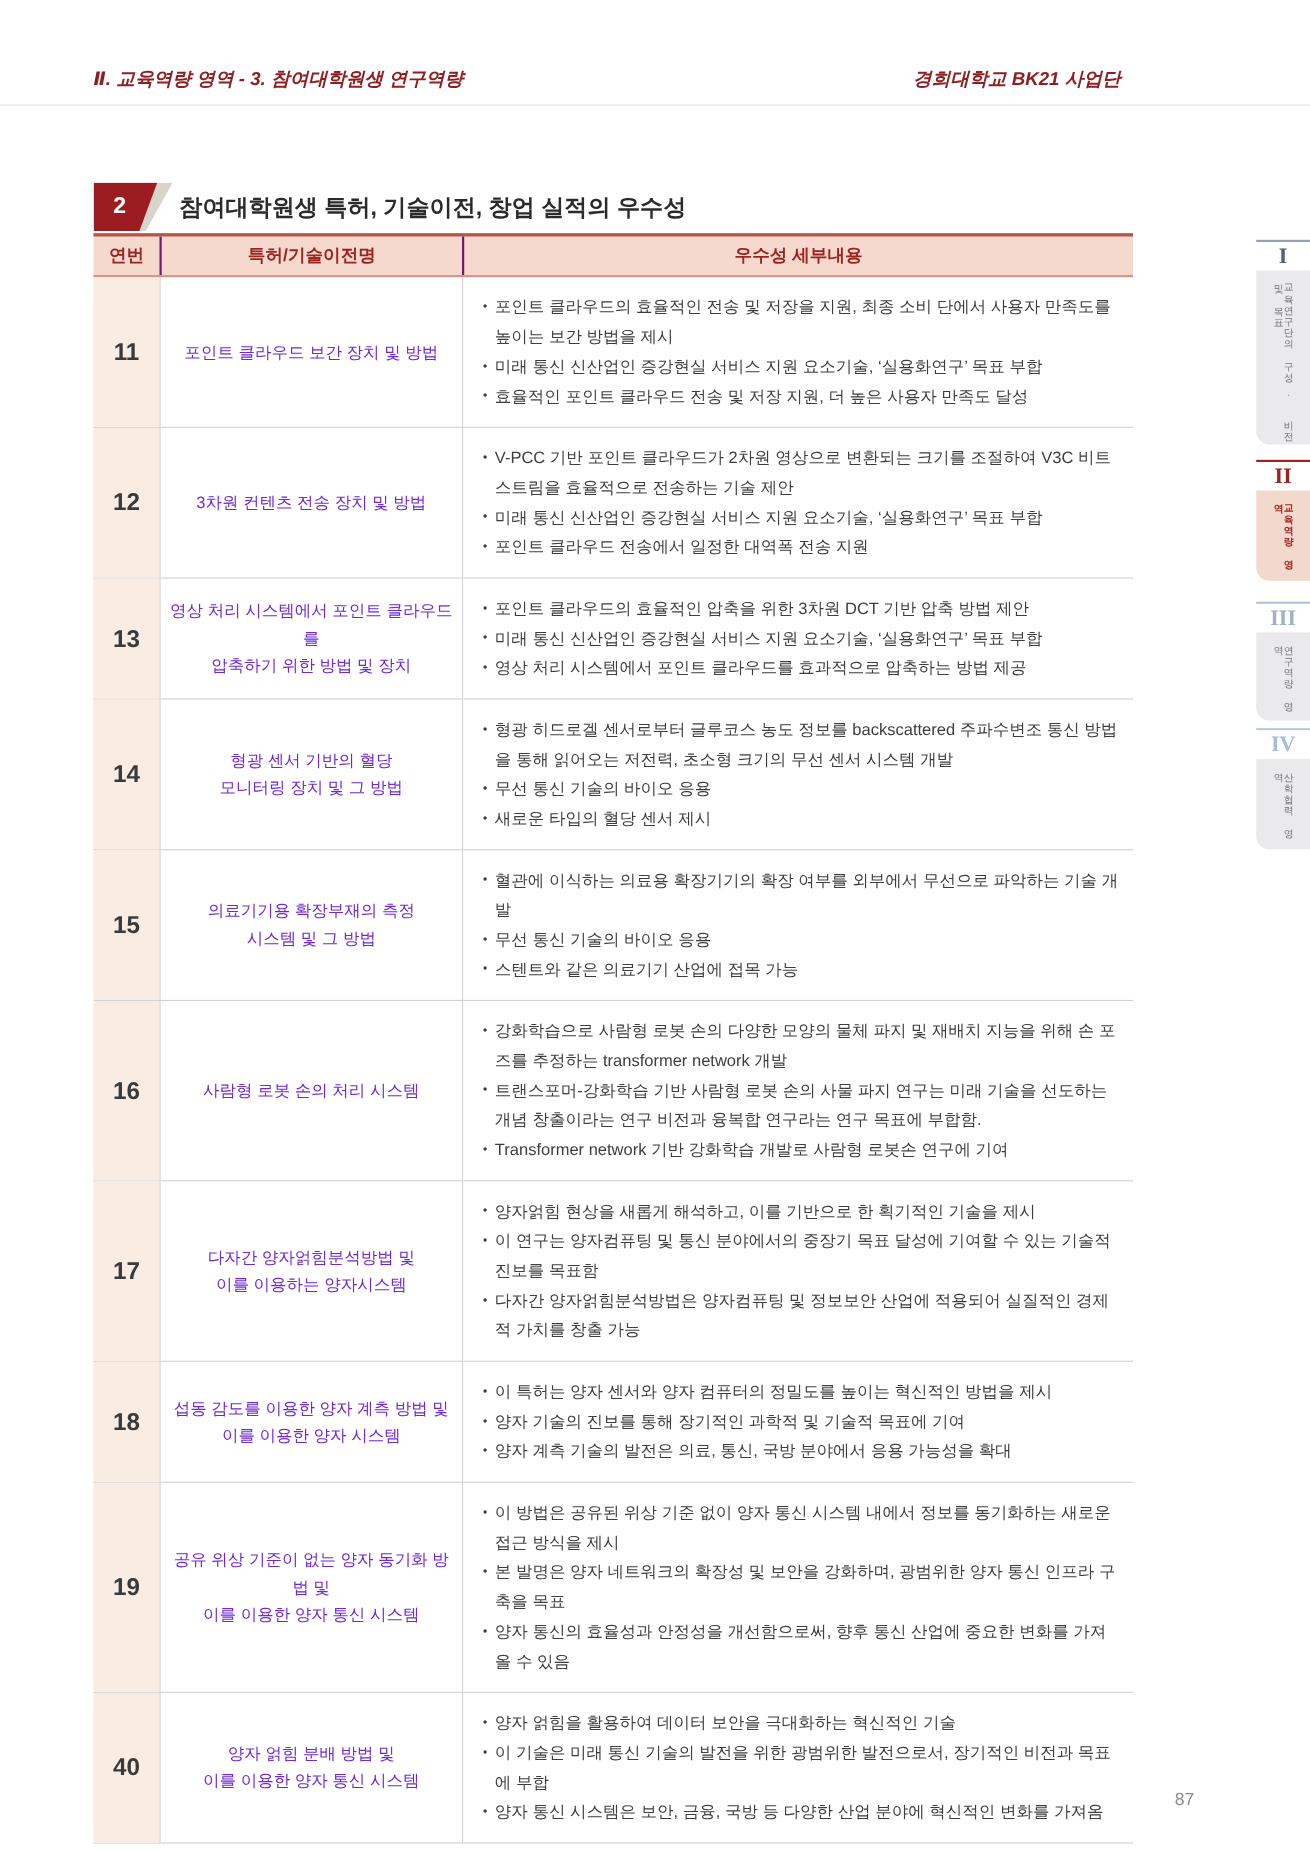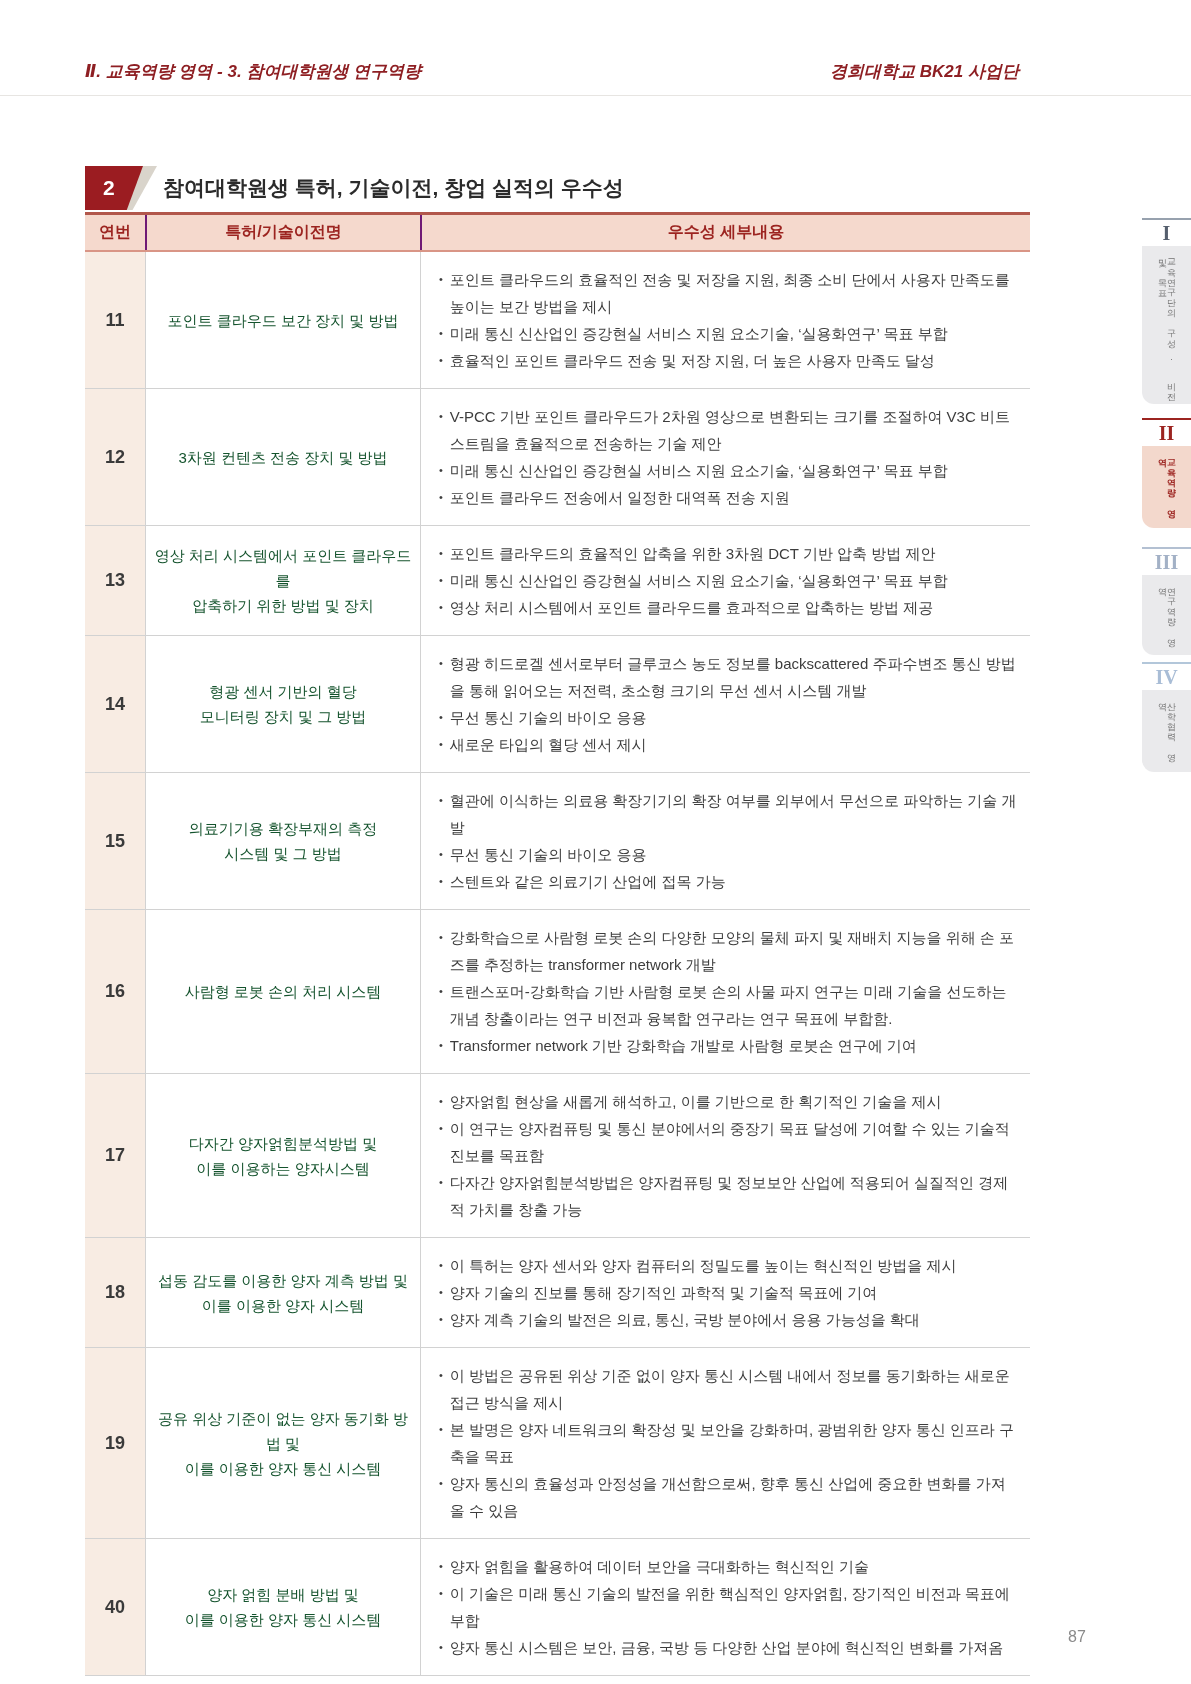--- a/index.html
+++ b/index.html
@@ -28,23 +28,23 @@
   
   .ptable { position:absolute; left:85px; top:212px; width:945px; }
   .thead { display:grid; grid-template-columns:60px 275px 610px;
     background:#f5d9cd; border-top:3px solid #b2574b; border-bottom:2px solid #d99586;
     height:40px; }
   .thead > div { display:flex; align-items:center; justify-content:center;
     color:#9c2420; font-weight:bold; font-size:16px; }
   .thead > div + div { border-left:2px solid #701a75; }
   .trow { display:grid; grid-template-columns:60px 275px 610px; border-bottom:1px solid #d2d2d2; }
   .cell-no { background:#f8ece3; display:flex; align-items:center; justify-content:center;
-    font-size:18px; font-weight:bold; color:#3a3a3a; }
+    font-size:22px; font-weight:bold; color:#3a3a3a; }
   .cell-name { border-left:1px solid #d2d2d2; display:flex; align-items:center; justify-content:center;
-    text-align:center; font-size:15px; color:#14532d; line-height:25px; white-space:pre-line; padding:10px 8px; }
+    text-align:center; font-size:15px; color:#6d28d9; line-height:25px; white-space:pre-line; padding:10px 8px; }
   .cell-details { border-left:1px solid #d2d2d2; display:flex; flex-direction:column; justify-content:center;
     padding:14px 10px 14px 16px; }
   .bullet { display:flex; align-items:flex-start; font-size:15px; line-height:27px; color:#3d3d3d; }
   .bullet .dot { font-size:11px; line-height:27px; margin:0 7px 0 2px; color:#3d3d3d; flex:0 0 auto; }
   .bullet .btext { flex:1 1 auto; }
 
   
   .tab { position:absolute; right:0; width:49px; }
   .tab-line { height:2px; width:100%; }
   .tab-num { height:26px; line-height:26px; text-align:center;
@@ -266,21 +266,21 @@
     <div class="cell-no">40</div>
     <div class="cell-name">양자 얽힘 분배 방법 및
 이를 이용한 양자 통신 시스템</div>
     <div class="cell-details">
       <div class="bullet">
           <span class="dot">•</span>
           <span class="btext">양자 얽힘을 활용하여 데이터 보안을 극대화하는 혁신적인 기술</span>
         </div>
       <div class="bullet">
           <span class="dot">•</span>
-          <span class="btext">이 기술은 미래 통신 기술의 발전을 위한 핵심적인 양자얽힘, 장기적인 비전과 목표에 부합</span>
+          <span class="btext">이 기술은 미래 통신 기술의 발전을 위한 광범위한 발전으로서, 장기적인 비전과 목표에 부합</span>
         </div>
       <div class="bullet">
           <span class="dot">•</span>
           <span class="btext">양자 통신 시스템은 보안, 금융, 국방 등 다양한 산업 분야에 혁신적인 변화를 가져옴</span>
         </div>
     </div>
   </div>
 </div>
 
 <div class="tab tab-inactive" id="tab1">

